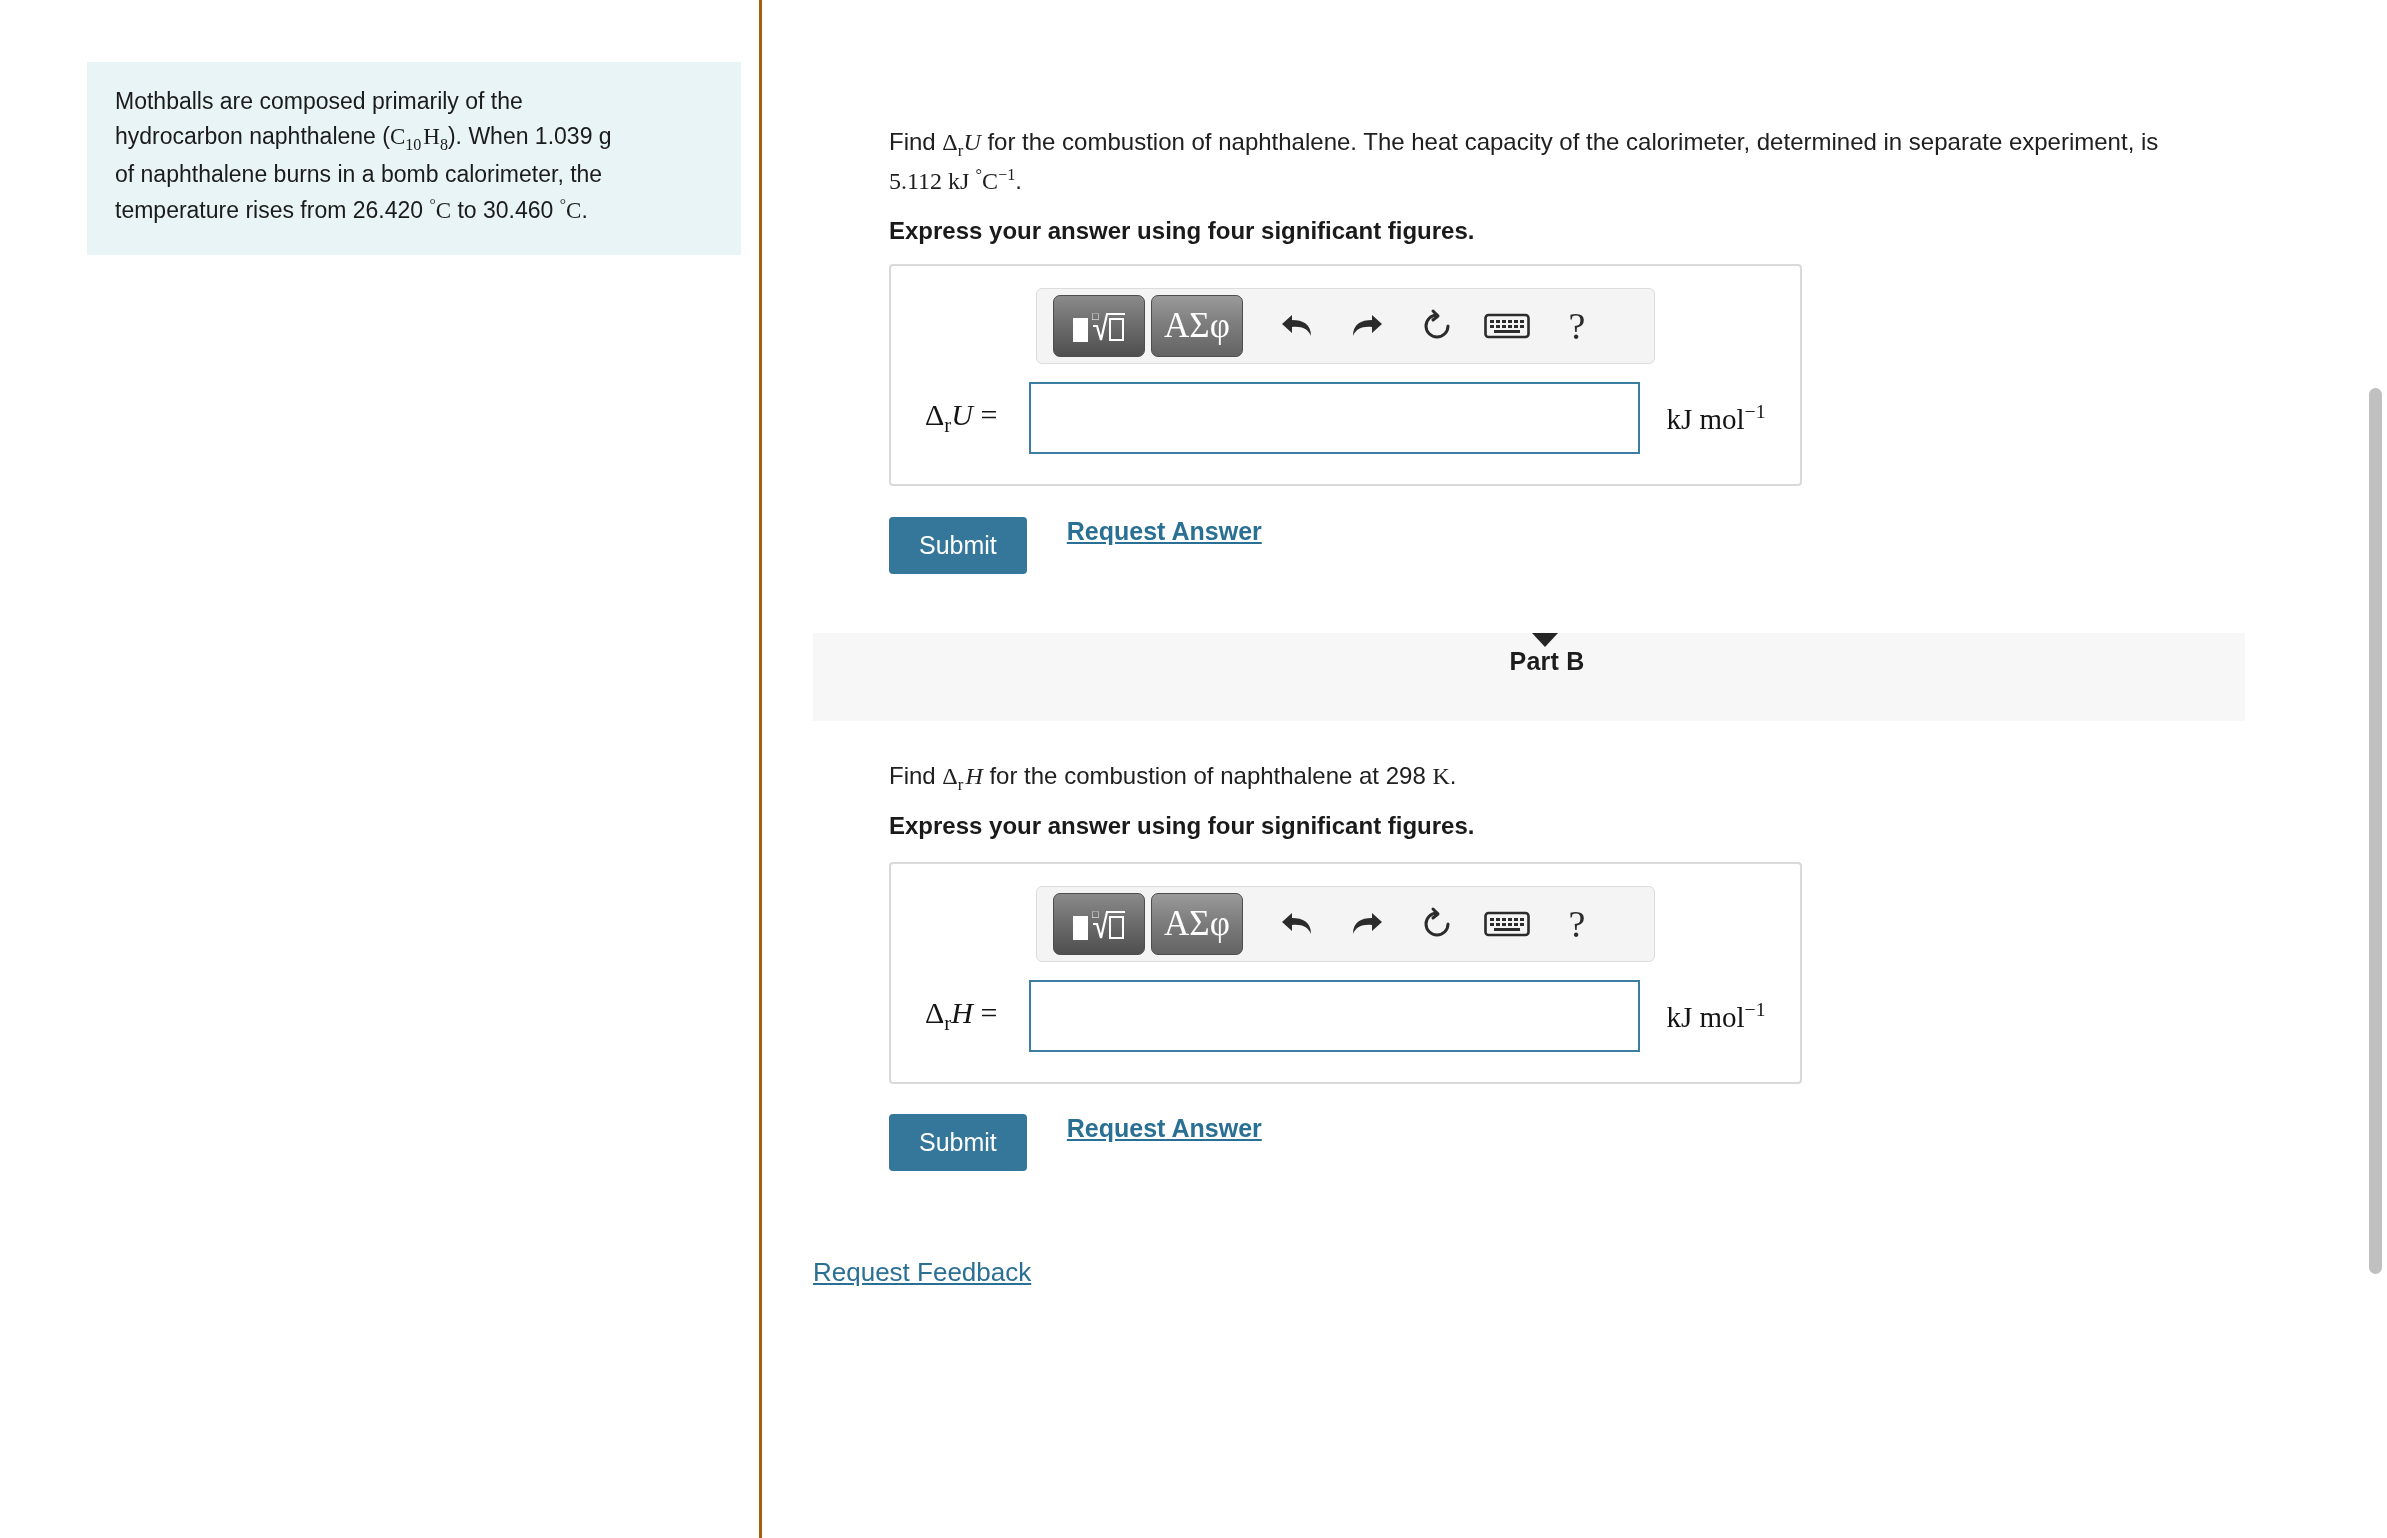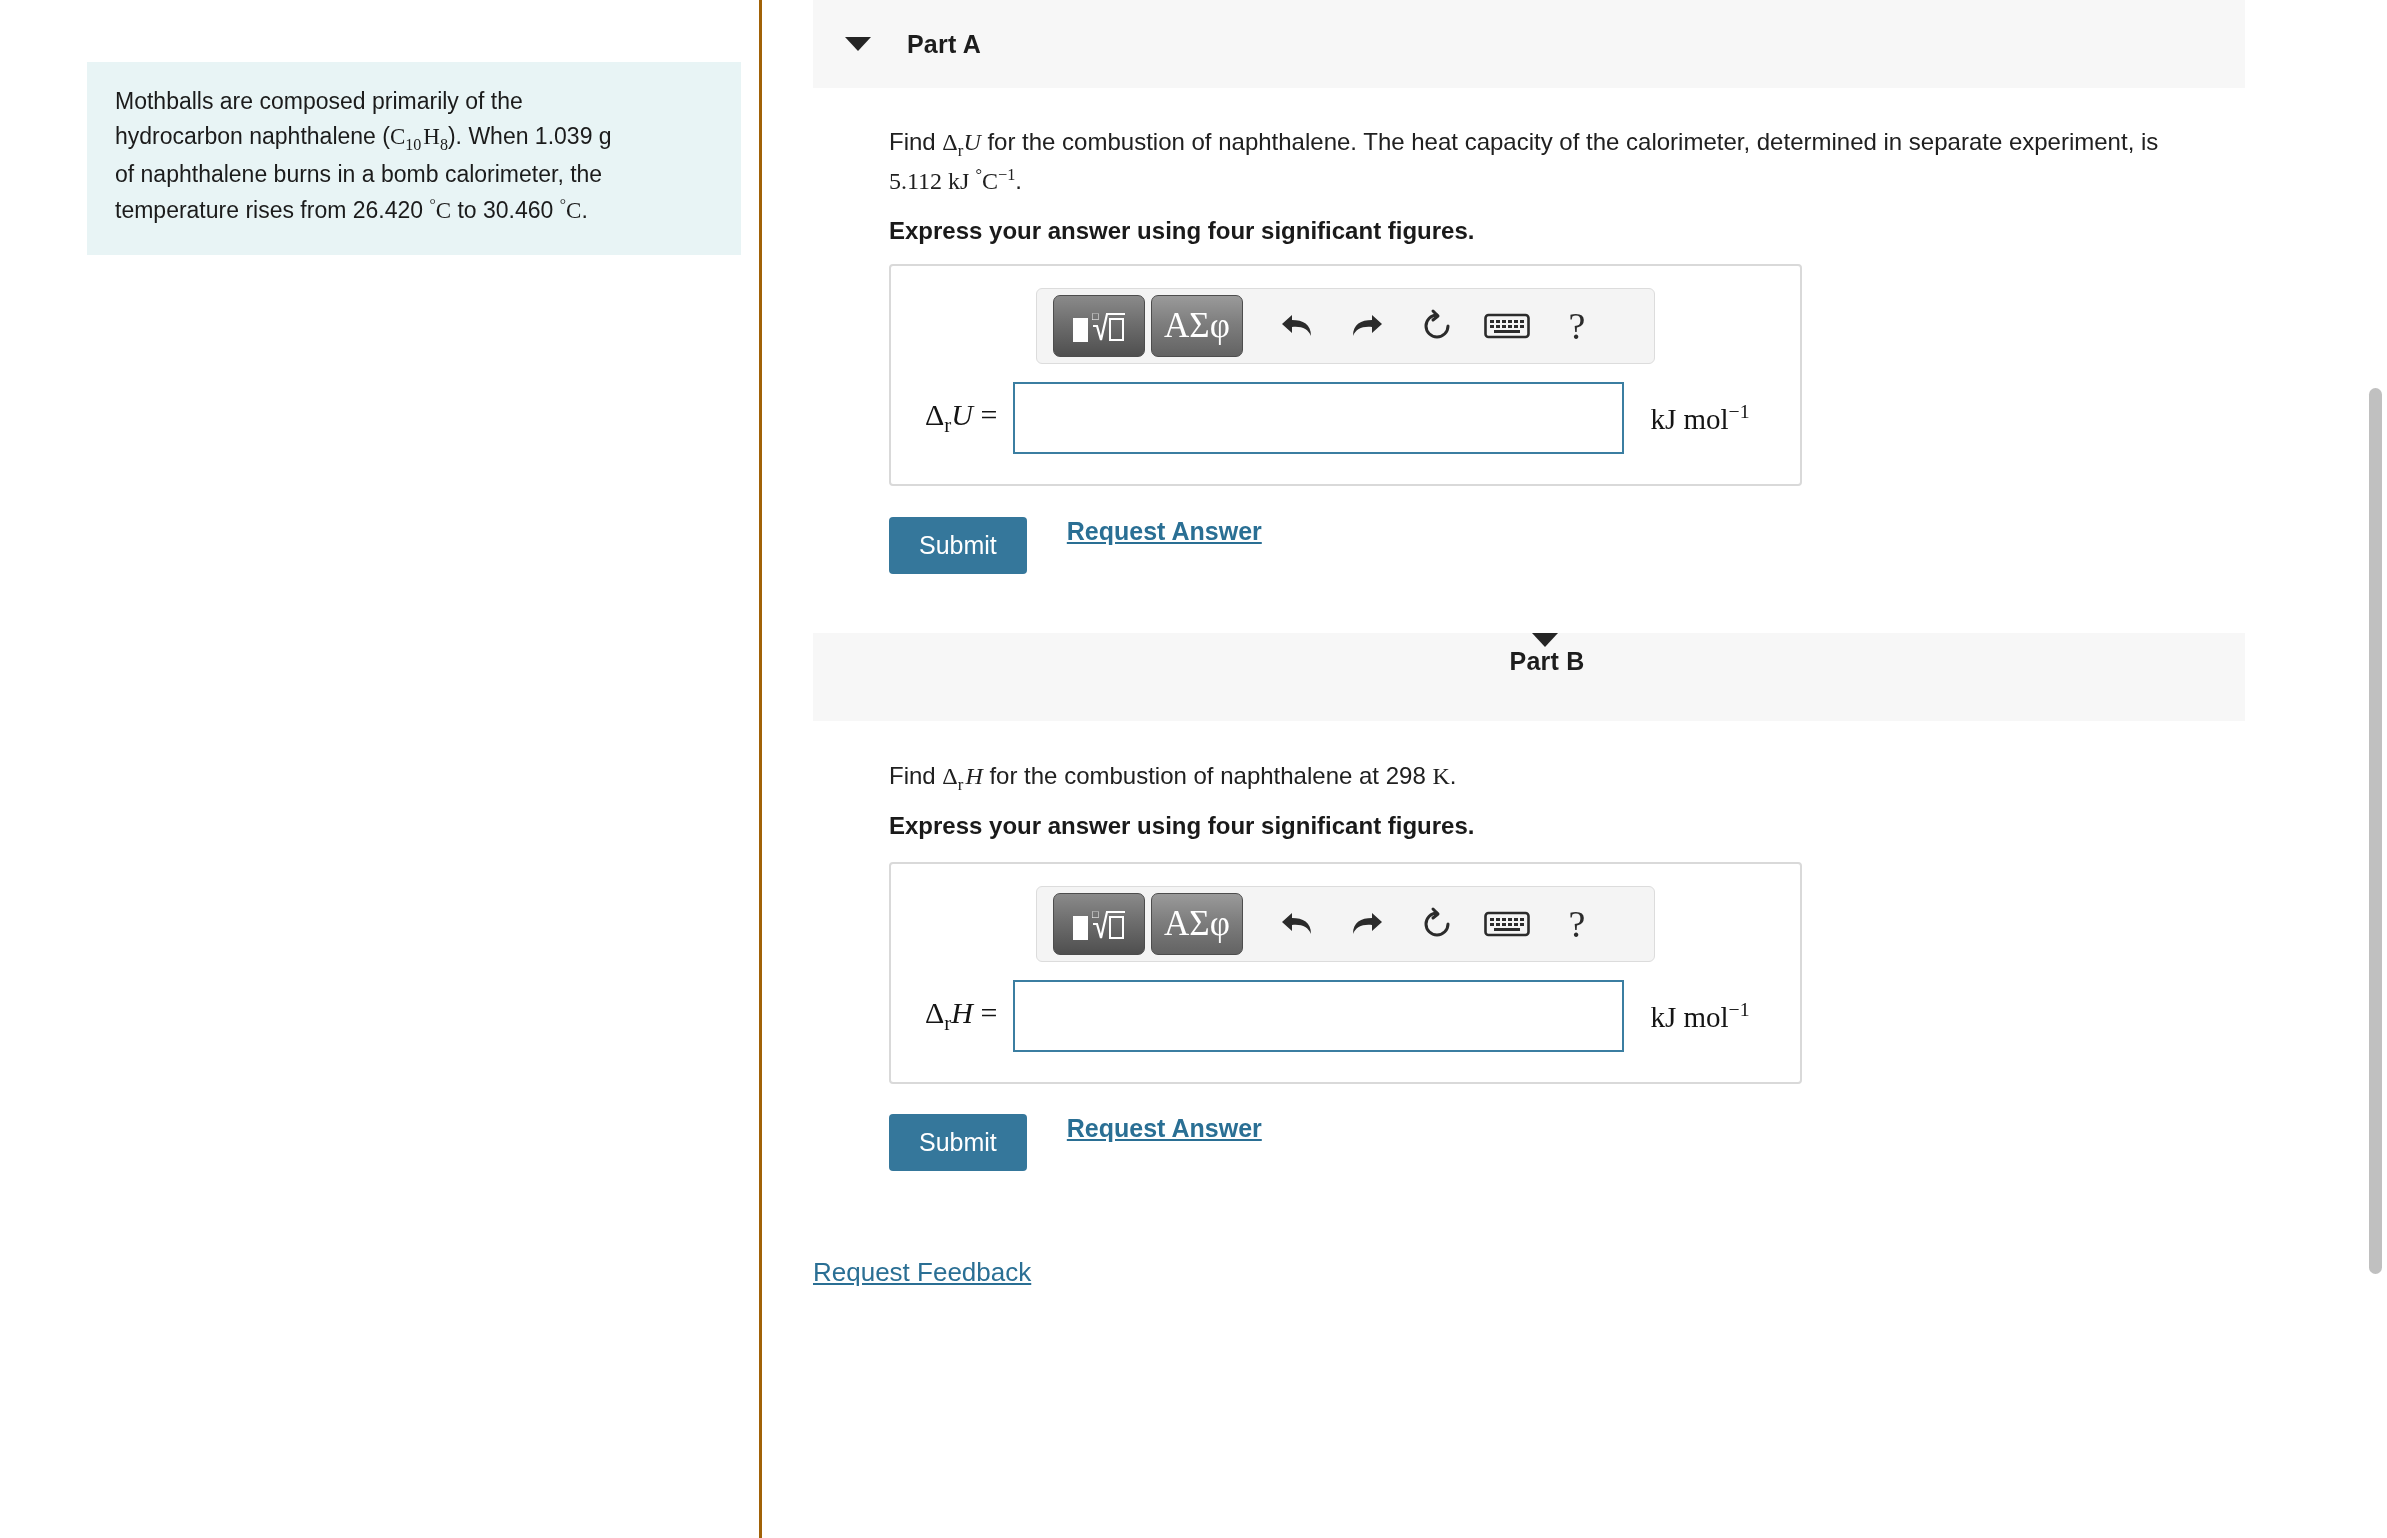--- a/index.html
+++ b/index.html
@@ -122,21 +122,21 @@
   .answer-row {
     display: flex; align-items: center;
     padding: 18px 0 30px 0;
     margin-left: 34px;
   }
   .answer-label {
     font-family: "Liberation Serif", serif;
     font-size: 30px;
     color: #141414;
     white-space: nowrap;
-    margin-right: 16px;
+    margin-right: 32px;
   }
   .answer-input {
     width: 611px; height: 72px;
     border: 2px solid #3b7ea1;
     background: #fff;
     outline: none;
     font-size: 24px;
     padding: 0 10px;
     font-family: "Liberation Sans", sans-serif;
   }
@@ -202,24 +202,20 @@
     <div class="problem-box">
       <span>Mothballs are composed primarily of the</span><br>
       <span>hydrocarbon naphthalene (</span><span class="mathserif"><span>C</span><sub>10</sub> <span>H</span><sub>8</sub></span><span>). When 1.039 g</span><br>
       <span>of naphthalene burns in a bomb calorimeter, the</span><br>
       <span>temperature rises from 26.420 </span><span class="mathserif"><sup>°</sup><span>C</span></span><span> to 30.460 </span><span class="mathserif"><sup>°</sup><span>C</span></span><span>.</span>
     </div>
   </div>
 
   <div class="right-col">
 
-    <div class="part-header" style="top:0px;">
-      <div class="caret"></div>
-      <div class="part-title">Part A</div>
-    </div>
 
     <div class="qtext" style="top:125px;">
       <span>Find </span><span class="mathserif"><span>Δ</span><sub>r</sub><span class="mi">U</span></span><span> for the combustion of naphthalene. The heat capacity of the calorimeter, determined in separate experiment, is</span><br>
       <span class="mathserif"><span>5.112 kJ</span> <sup>°</sup><span>C</span><sup>−1</sup></span><span>.</span>
     </div>
 
     <div class="instruction" style="top:217px;">Express your answer using four significant figures.</div>
 
     <div class="answer-panel" style="top:264px;">
       <div class="toolbar">

